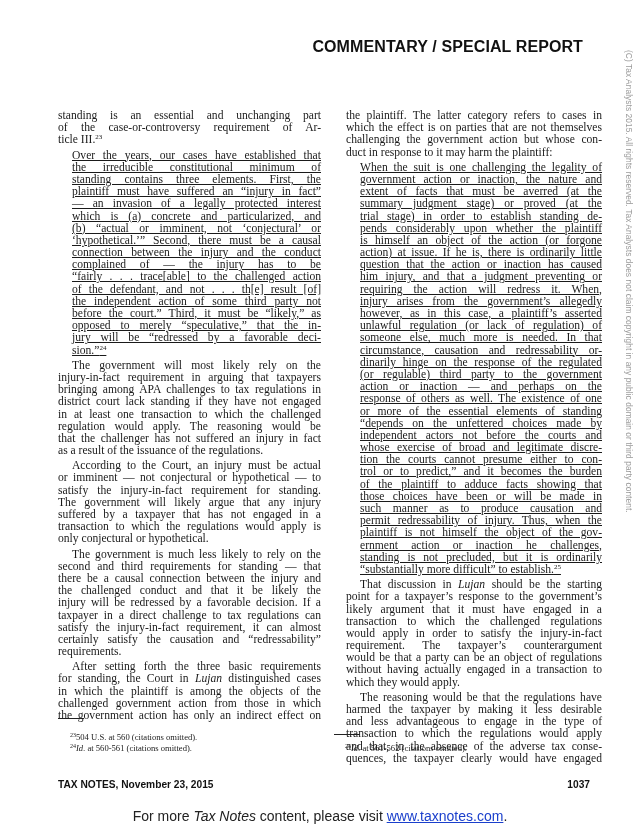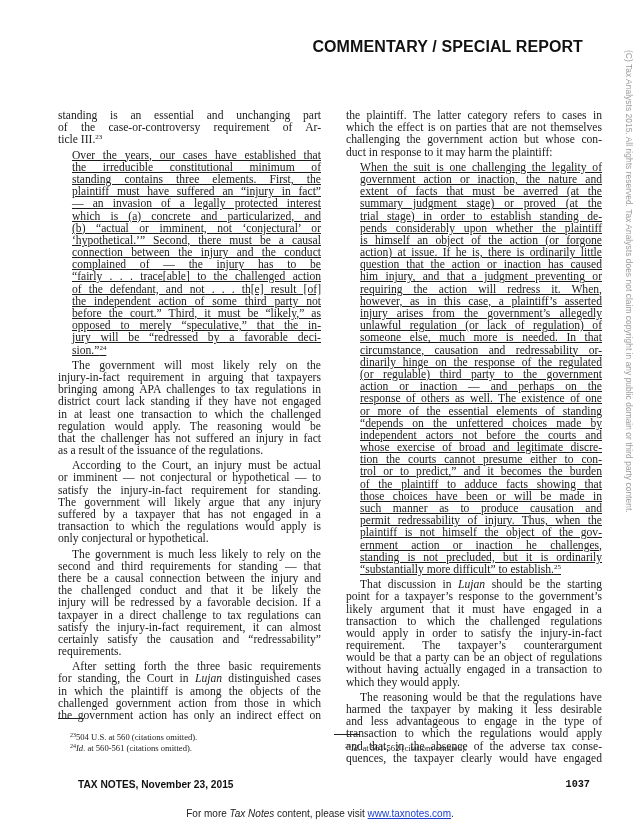--- a/index.html
+++ b/index.html
@@ -11,23 +11,23 @@
   .ln { display: block; white-space: nowrap; text-align: justify; text-align-last: justify; height: 12.2px; }
   .ln.last { text-align-last: left; }
   .ln.ind { text-indent: 14px; }
   .blk { padding-left: 14px; text-decoration: underline; }
   .para { margin-bottom: 3px; }
   sup { font-size: 7px; line-height: 0; vertical-align: 4px; }
   i { font-style: italic; }
   .fn-rule { position: absolute; width: 26px; height: 1px; background: #222; }
   .fn { position: absolute; font-family: "Liberation Serif", serif; font-size: 8.6px; line-height: 10.5px; color: #1a1a1a; }
   .fn sup { font-size: 6px; vertical-align: 3px; }
-  .footer-left { position: absolute; left: 58px; top: 779px; font-family: "Liberation Sans", sans-serif; font-weight: bold; font-size: 10.2px; color: #111; margin-left: 20px; }
-  .footer-right { position: absolute; right: 50px; top: 779px; font-family: Liberation Mono, monospace; font-weight: bold; font-size: 10.2px; color: #111; }
-  .more { position: absolute; left: 0; width: 640px; top: 808px; text-align: center; font-family: "Liberation Sans", sans-serif; font-size: 10px; color: #222; }
+  .footer-left { position: absolute; left: 58px; top: 779px; font-family: "Liberation Sans", sans-serif; font-weight: bold; font-size: 10.2px; color: #111; }
+  .footer-right { position: absolute; right: 50px; top: 779px; font-family: Liberation Sans, sans-serif; font-weight: bold; font-size: 10.2px; color: #111; }
+  .more { position: absolute; left: 0; width: 640px; top: 808px; text-align: center; font-family: "Liberation Sans", sans-serif; font-size: 14px; color: #222; }
   .more a { color: #1a3fcc; text-decoration: underline; }
   .side { position: absolute; left: 624px; top: 50px; width: 10px; height: 700px; }
   .side span { position: absolute; left: 0; top: 0; transform-origin: 0 0; transform: rotate(90deg) translate(0, -10px); white-space: nowrap; font-family: "Liberation Sans", sans-serif; font-size: 8.4px; color: #9a9a9a; letter-spacing: 0.05px; }
 </style>
 </head>
 <body>
 
 <div class="header">COMMENTARY / SPECIAL REPORT</div>
 
 <div class="side">
@@ -110,22 +110,22 @@
     <span class="ln">government action or inaction, the nature and</span>
     <span class="ln">extent of facts that must be averred (at the</span>
     <span class="ln">summary judgment stage) or proved (at the</span>
     <span class="ln">trial stage) in order to establish standing de-</span>
     <span class="ln">pends considerably upon whether the plaintiff</span>
     <span class="ln">is himself an object of the action (or forgone</span>
     <span class="ln">action) at issue. If he is, there is ordinarily little</span>
     <span class="ln">question that the action or inaction has caused</span>
     <span class="ln">him injury, and that a judgment preventing or</span>
     <span class="ln">requiring the action will redress it. When,</span>
+    <span class="ln">injury arises from the government’s allegedly</span>
     <span class="ln">however, as in this case, a plaintiff’s asserted</span>
-    <span class="ln">injury arises from the government’s allegedly</span>
     <span class="ln">unlawful regulation (or lack of regulation) of</span>
     <span class="ln">someone else, much more is needed. In that</span>
     <span class="ln">circumstance, causation and redressability or-</span>
     <span class="ln">dinarily hinge on the response of the regulated</span>
     <span class="ln">(or regulable) third party to the government</span>
     <span class="ln">action or inaction — and perhaps on the</span>
     <span class="ln">response of others as well. The existence of one</span>
     <span class="ln">or more of the essential elements of standing</span>
     <span class="ln">“depends on the unfettered choices made by</span>
     <span class="ln">independent actors not before the courts and</span>

